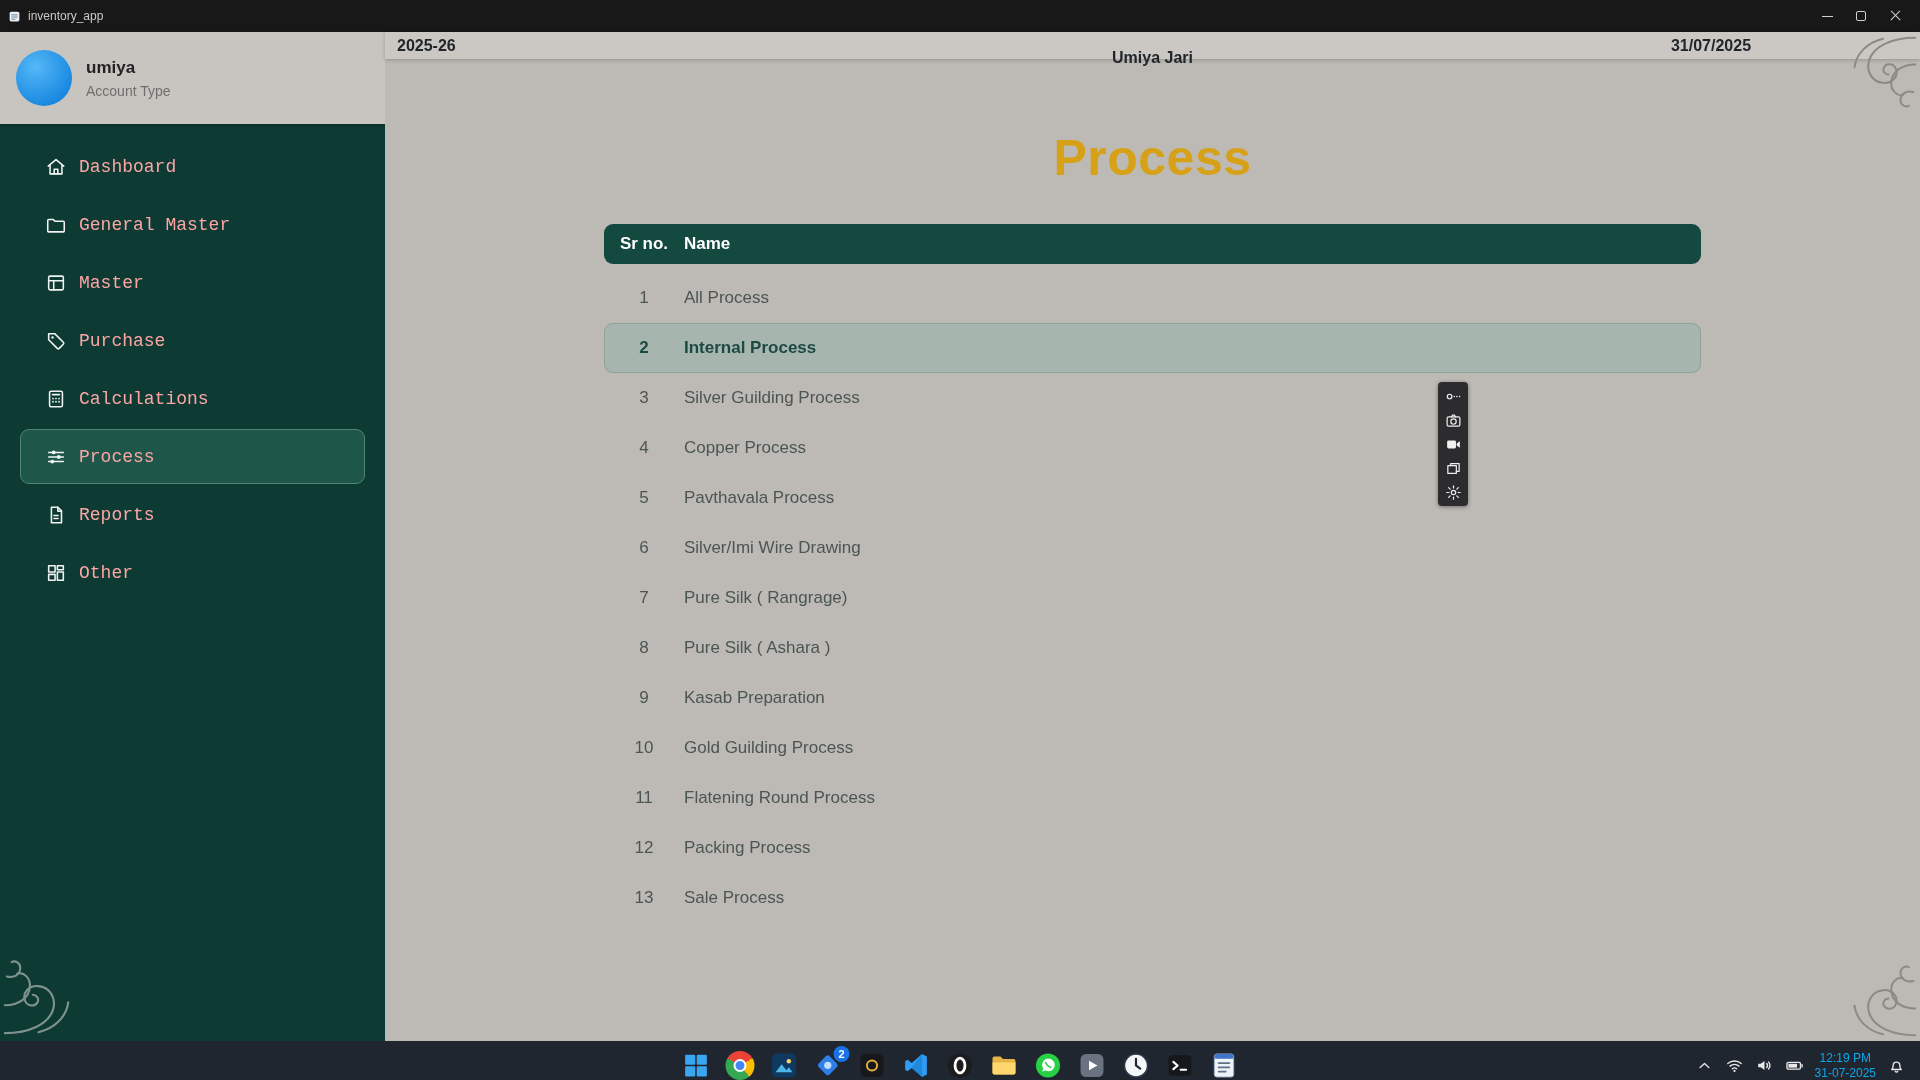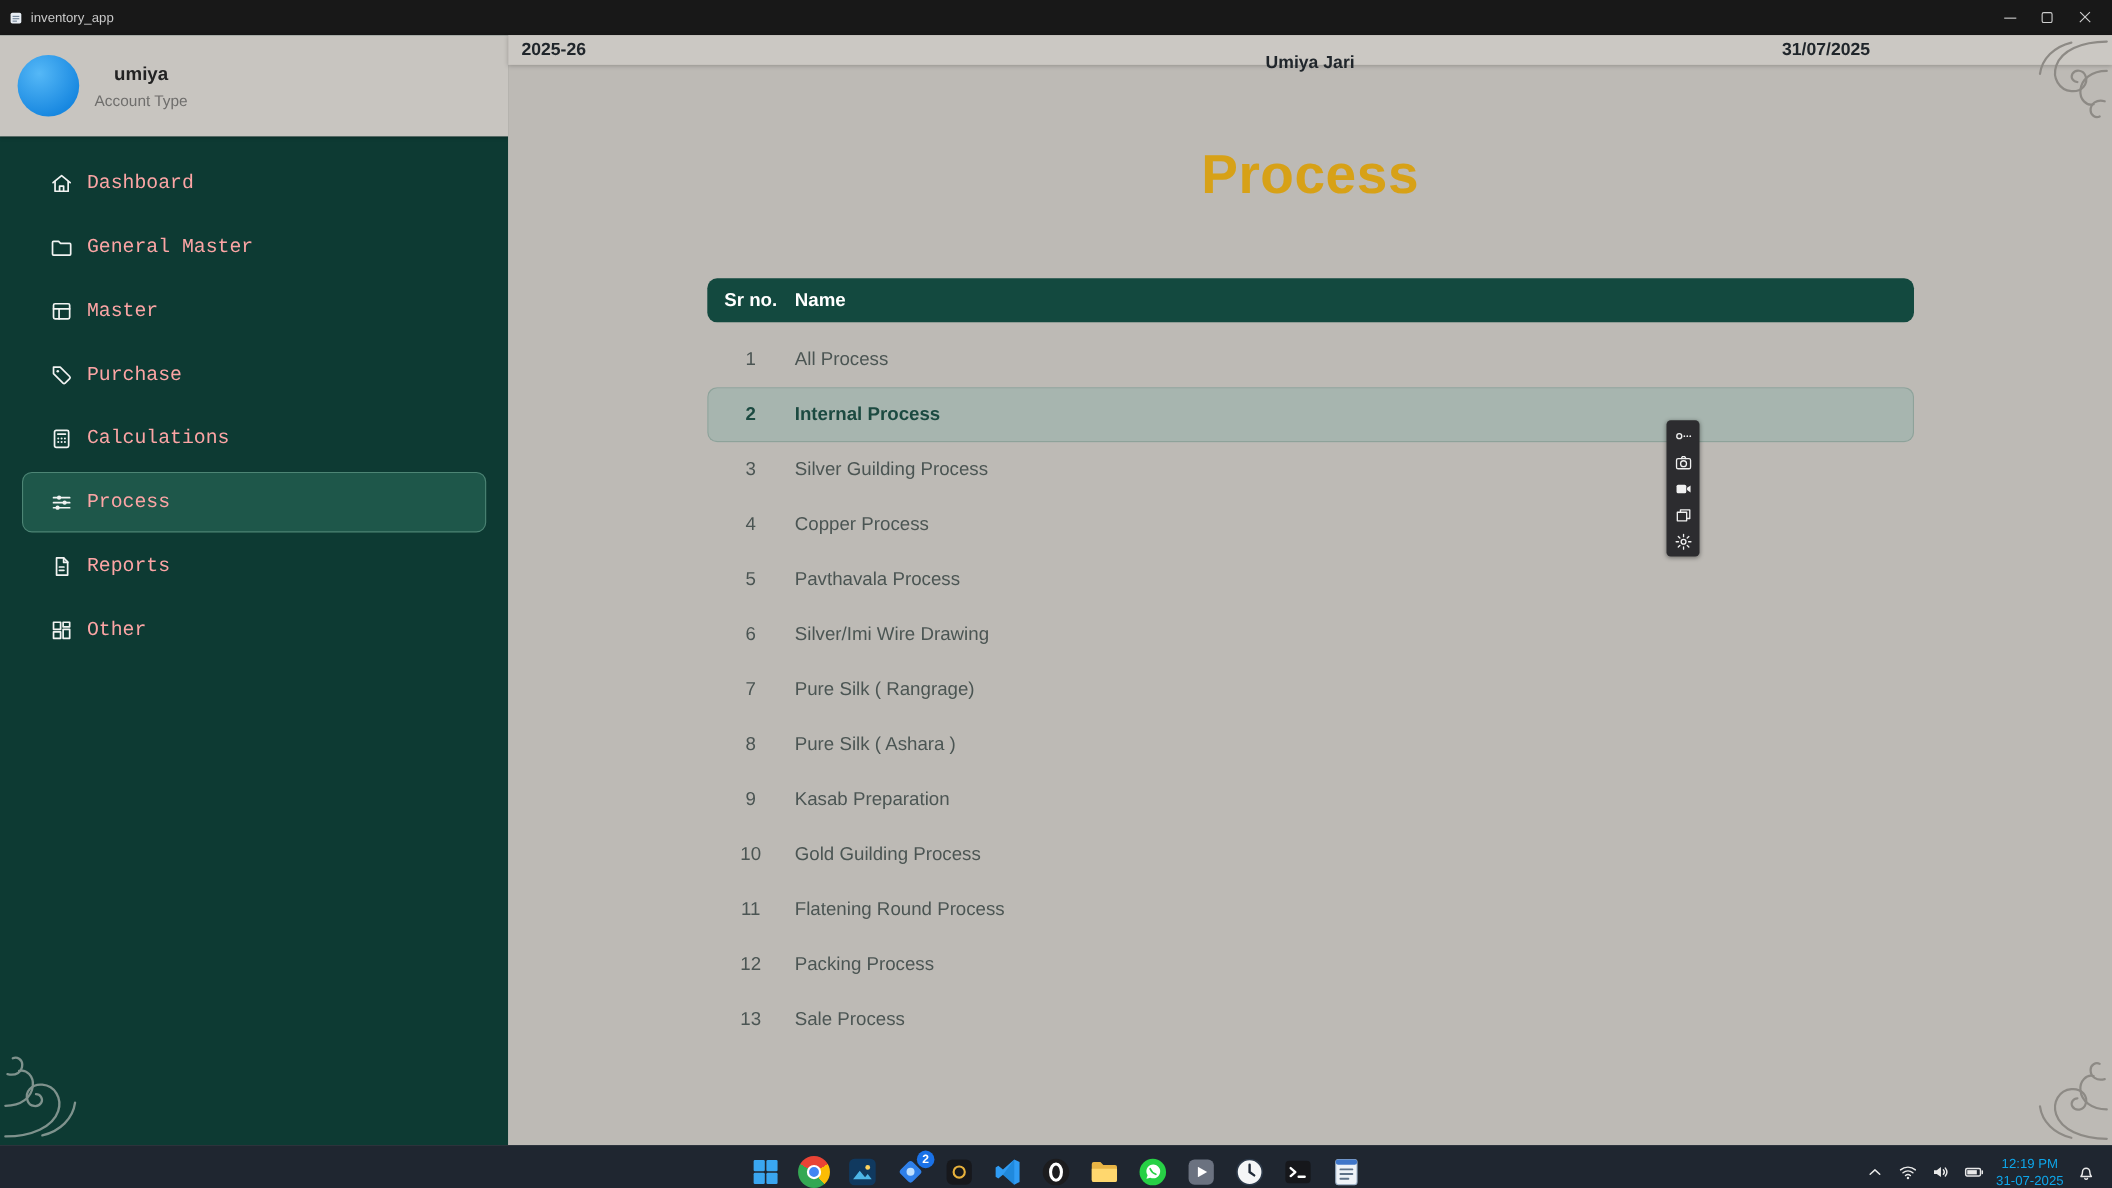--- a/index.html
+++ b/index.html
@@ -17,47 +17,47 @@
   .ctrl-max i { display:block; width:10px; height:10px; border:1.3px solid #cfcfcf; border-radius:2px; }
   .ctrl-close { position:relative; }
   .ctrl-close i::before, .ctrl-close i::after { content:""; position:absolute; left:11px; top:10px; width:13px; height:1.4px; background:#cfcfcf; }
   .ctrl-close i::before { transform:rotate(45deg); }
   .ctrl-close i::after  { transform:rotate(-45deg); }
 
   
   .app { display:flex; height:1009px; }
 
   
-  .sidebar { width:462px; display:flex; flex-direction:column; background:#0d3a33; position:relative;text-align:center; }
+  .sidebar { width:385px; display:flex; flex-direction:column; background:#0d3a33; position:relative; }
   .profile { height:92px; background:#c8c5c0; display:flex; align-items:center; gap:14px; padding:0 16px; box-shadow:0 1px 3px rgba(0,0,0,.25); }
   .avatar { width:56px; height:56px; border-radius:50%; background:radial-gradient(circle at 35% 30%, #55b8f7, #1787e0 75%); flex:0 0 56px; }
   .p-meta { display:flex; flex-direction:column; gap:5px; }
   .p-name { font-size:17px; font-weight:700; color:#232323; }
   .p-sub  { font-size:14px; color:#6f6e6c; }
 
   .nav { flex:1; padding:12px 0; position:relative; }
   .nav-item { height:55px; margin:3px 20px; display:flex; align-items:center; gap:12px; padding:0 24px; border-radius:9px; color:#fca5a5; font-size:18px; cursor:pointer; border:1px solid transparent;font-family:Liberation Mono, monospace; }
   .nav-item .icon { width:22px; height:22px; flex:0 0 22px; color:#f1f3f2; }
   .nav-item.active { background:#1e574a; border-color:#4d8575; }
   .icon svg { display:block; width:100%; height:100%; }
 
   .s { fill:none; stroke:currentColor; stroke-width:1.7; stroke-linecap:round; stroke-linejoin:round; }
   .f { fill:currentColor; }
 
   
   .main { flex:1; display:flex; flex-direction:column; position:relative; background:#bdbab5; }
   .topbar { height:27px; background:#cbc8c3; display:flex; align-items:center; font-weight:700; font-size:16px; color:#20262b; box-shadow:0 1px 4px rgba(0,0,0,.22); position:relative; z-index:2; }
   .fy { padding-left:12px; width:300px; }
   .company { flex:1; text-align:center;margin-top:25px; }
-  .date { width:300px; text-align:left; padding-right:118px; }
+  .date { width:300px; text-align:center; padding-right:118px; }
 
   .content { flex:1; position:relative; overflow:hidden; }
   .page-title { margin-top:70px; text-align:center; font-size:50px; font-weight:800; letter-spacing:.5px; color:#d7a117; }
 
-  .table { width:1097px; margin:66px auto 0; }
+  .table { width:1097px; margin:37px auto 0; }
   .t-head { height:40px; background:#13493f; border-radius:9px; display:flex; align-items:center; color:#ffffff; font-weight:700; font-size:17px; }
   .th-sr { width:80px; text-align:center; }
   .t-rows { margin-top:9px; }
   .t-row { height:50px; display:flex; align-items:center; font-size:17px; color:#4b5553; border-radius:9px; cursor:pointer; }
   .c-sr { width:80px; text-align:center; }
   .t-row.selected { background:#a7b5af; color:#1c4a41; font-weight:700; box-shadow:inset 0 0 0 1px #8ea29a; }
 
   
   .float-toolbar { position:absolute; left:1053px; top:323px; width:30px; background:#2c2c2f; border-radius:4px; padding:2px 0; display:flex; flex-direction:column; box-shadow:0 1px 4px rgba(0,0,0,.4); z-index:6; }
   .ft-btn { width:30px; height:24px; display:flex; align-items:center; justify-content:center; color:#f0f0f0; cursor:pointer; }

